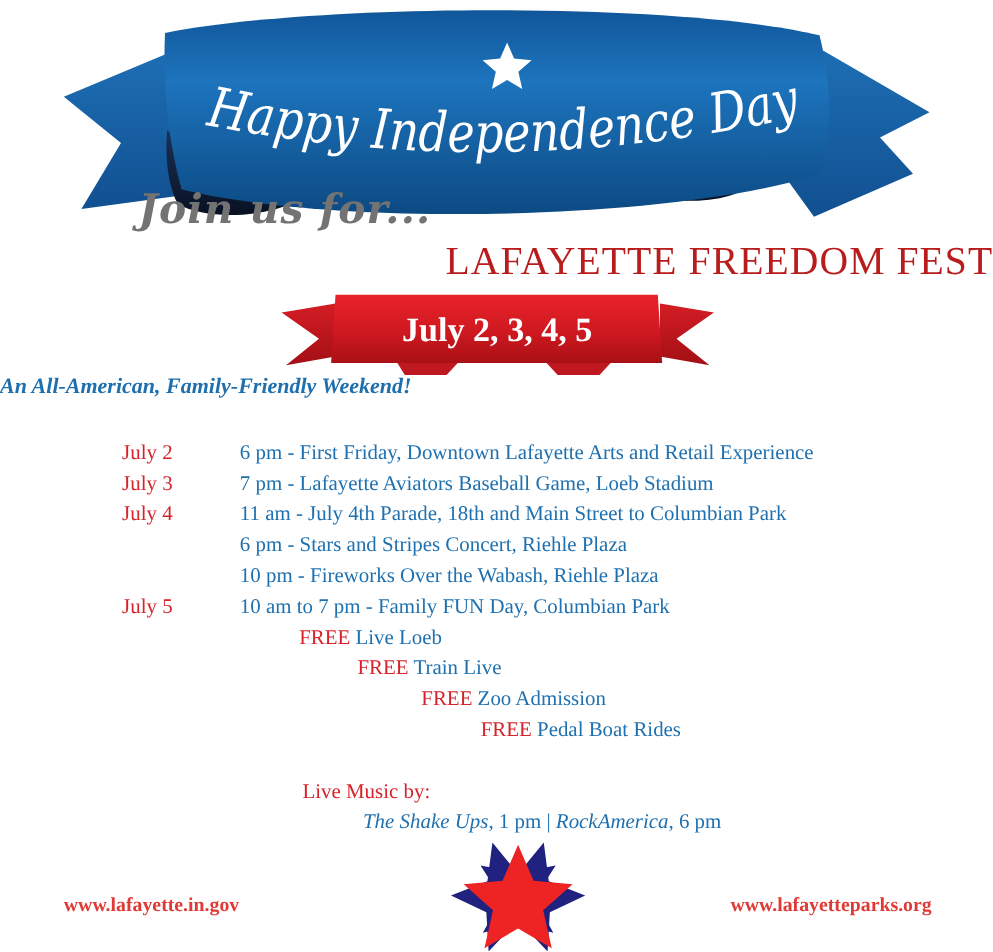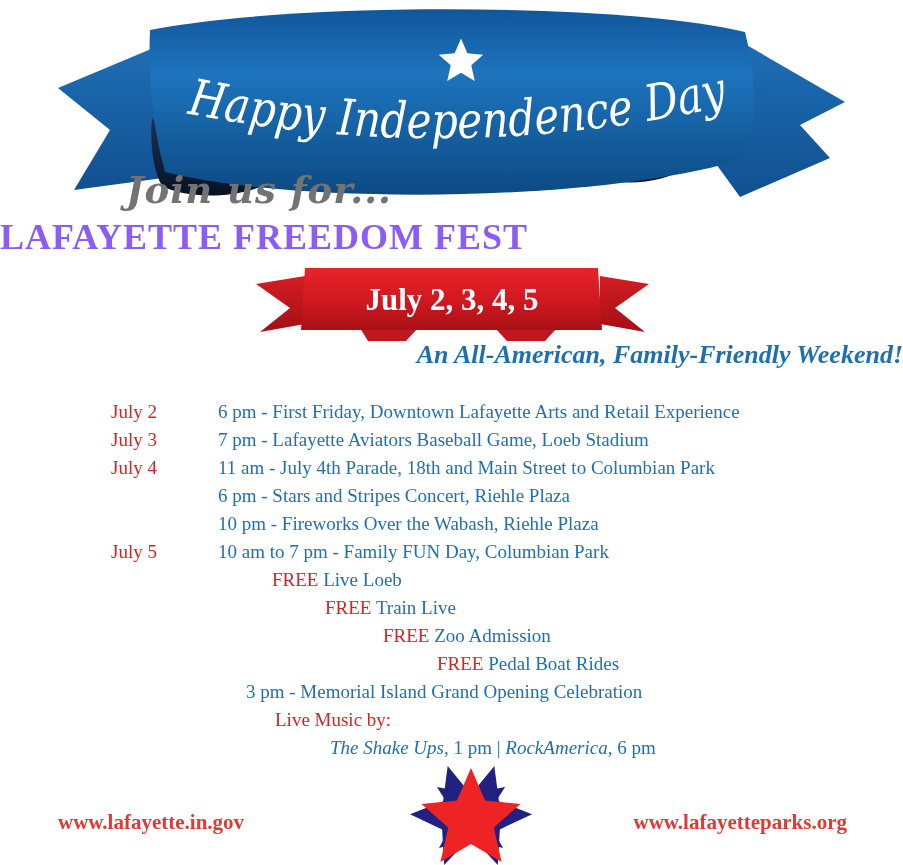--- a/index.html
+++ b/index.html
@@ -2,42 +2,42 @@
 <html><head>
 <meta charset="utf-8">
 <style>
   html,body{margin:0;padding:0;background:#ffffff;}
   #page{position:relative;width:903px;height:865px;background:#ffffff;overflow:hidden;
         font-family:"Liberation Serif",serif;}
   .abs{position:absolute;}
 
   .join-text{left:126px;top:168px;font-family:"DejaVu Serif",serif;font-style:italic;
              font-weight:bold;font-size:37px;color:#737373;letter-spacing:1px;}
-  .fest-title{left:0;right:0;top:216px;text-align:left;font-size:36px;font-weight:bold;
-              color:#8b5cf6;letter-spacing:1px;}
-  .tagline{left:0;right:0;top:340px;text-align:right;font-size:26px;font-weight:bold;
+  .fest-title{left:0;right:0;top:216px;text-align:right;font-size:36px;font-weight:normal;
+              color:#b91c1c;letter-spacing:1px;}
+  .tagline{left:0;right:0;top:340px;text-align:left;font-size:20px;font-weight:bold;
            font-style:italic;color:#1d6fae;}
 
   .sched{font-size:19px;font-weight:normal;line-height:28px;white-space:nowrap;}
   .rows{left:111px;top:398px;}
   .row{height:28px;}
   .dcol{display:inline-block;width:107px;color:#d6232b;}
   .c-red{color:#d6232b;}
   .c-blue{color:#1e70af;}
   .it{font-style:italic;}
 
   .free-0{left:272px;top:566px;}
   .free-1{left:325px;top:594px;}
   .free-2{left:383px;top:622px;}
   .free-3{left:437px;top:650px;}
   .memorial{left:246px;top:678px;}
   .musicby{left:275px;top:706px;}
   .bands{left:330px;top:734px;}
 
-  .footer-url{top:808px;font-size:21px;font-weight:bold;color:#e03a36;line-height:28px;}
+  .footer-url{top:808px;font-size:18px;font-weight:bold;color:#e03a36;line-height:28px;}
   .foot-left{left:58px;}
   .foot-right{right:56px;}
 
   svg{display:block;}
 </style>
 </head>
 <body>
 
 <div id="page">
 
@@ -129,21 +129,20 @@
   <div class="abs sched free-1">
     <span class="c-red">FREE</span> <span class="c-blue">Train Live</span>
   </div>
   <div class="abs sched free-2">
     <span class="c-red">FREE</span> <span class="c-blue">Zoo Admission</span>
   </div>
   <div class="abs sched free-3">
     <span class="c-red">FREE</span> <span class="c-blue">Pedal Boat Rides</span>
   </div>
 
-  <div class="abs sched memorial c-blue">3 pm - Memorial Island Grand Opening Celebration</div>
 
   <div class="abs sched musicby c-red">Live Music by:</div>
 
   <div class="abs sched bands c-blue">
     <span class="it">The Shake Ups</span><span>, 1 pm | </span><span class="it">RockAmerica</span><span>, 6 pm</span>
   </div>
 
   <div class="abs footer-url foot-left">www.lafayette.in.gov</div>
   <div class="abs footer-url foot-right">www.lafayetteparks.org</div>
 

